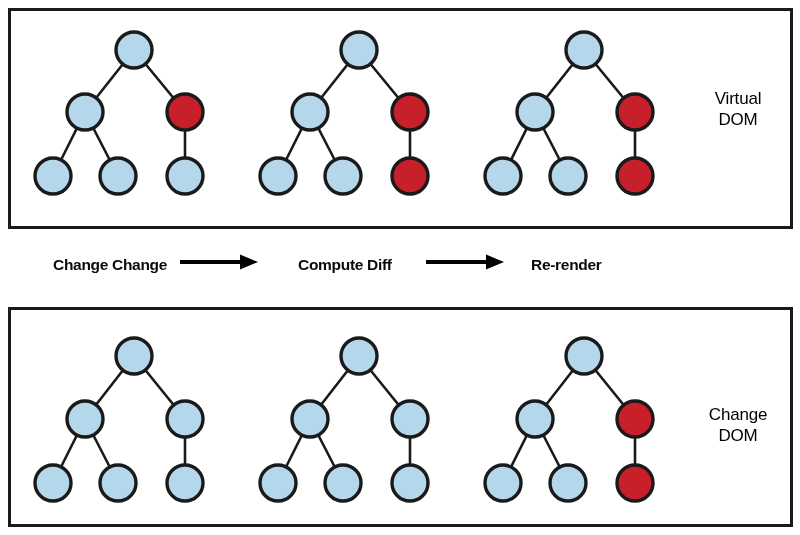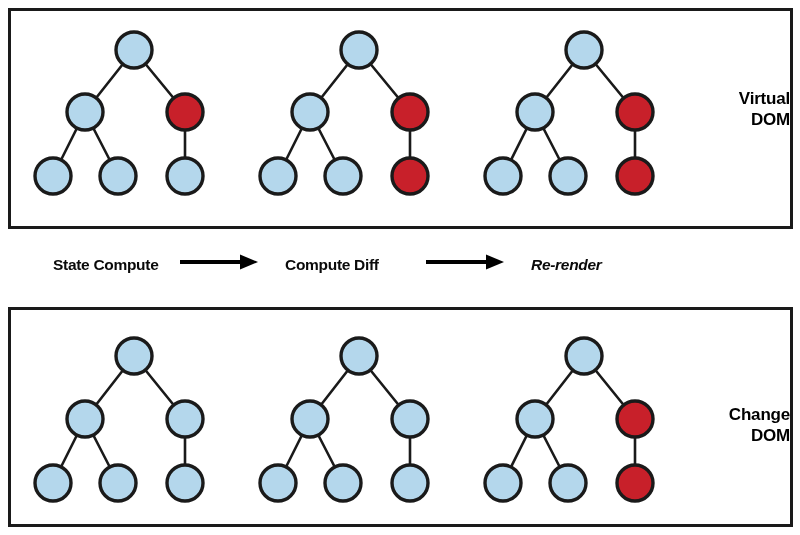--- a/index.html
+++ b/index.html
@@ -7,43 +7,43 @@
   body{
     width:800px;height:535px;
     background:#ffffff;
     font-family:"Liberation Sans", sans-serif;
     overflow:hidden;
   }
   #canvas{position:relative;width:800px;height:535px;}
   svg.diagram{position:absolute;top:0;left:0;width:800px;height:535px;display:block;}
   .panel-label{
     position:absolute;
-    text-align:right;
-    font-weight:bold;
+    text-align:center;
+    font-weight:normal;
     color:#000000;
     font-size:17px;
     line-height:1.25;
     letter-spacing:-0.2px;
     white-space:pre-line;
     font-family:"Liberation Sans", sans-serif;
   }
   #vdom-label{left:686px;top:88px;width:104px;}
   #bdom-label{left:686px;top:404px;width:104px;}
   .flow-text{
     position:absolute;
     font-size:15.5px;
     font-weight:bold;
     color:#0a0a0a;
     letter-spacing:-0.3px;
     white-space:nowrap;
     font-family:"Liberation Sans", sans-serif;
   }
   #flow-step-0{left:53px;top:256px;}
-  #flow-step-1{left:285px;top:256px;}
-  #flow-step-2{left:531px;top:256px;font-style:italic;}
+  #flow-step-1{left:298px;top:256px;}
+  #flow-step-2{left:531px;top:256px;}
 </style>
 </head>
 <body>
 
 <div id="canvas">
 
   <svg class="diagram" viewBox="0 0 800 535" xmlns="http://www.w3.org/2000/svg">
     <g id="panel-borders">
         <rect x="9.5" y="9.5" width="782" height="218" fill="#ffffff" stroke="#1a1a1a" stroke-width="3"></rect>
         <rect x="9.5" y="308.5" width="782" height="217" fill="#ffffff" stroke="#1a1a1a" stroke-width="3"></rect>
@@ -125,19 +125,19 @@
         <polygon points="504,262 486,254.5 486,269.5" fill="#000000"></polygon>
       </g>
   </svg>
 
   <div class="panel-label" id="vdom-label">Virtual
 DOM</div>
 
   <div class="panel-label" id="bdom-label">Change
 DOM</div>
 
-  <div class="flow-text" id="flow-step-0">State Compute</div>
+  <div class="flow-text" id="flow-step-0">Change Change</div>
 
   <div class="flow-text" id="flow-step-1">Compute Diff</div>
 
   <div class="flow-text" id="flow-step-2">Re-render</div>
 
 </div>
 
 </body></html>

